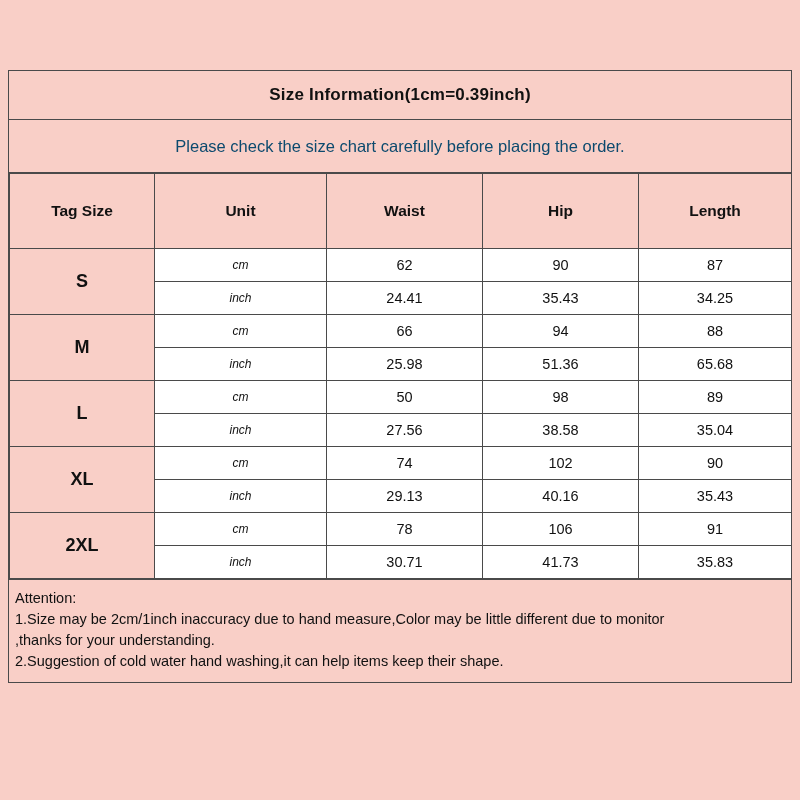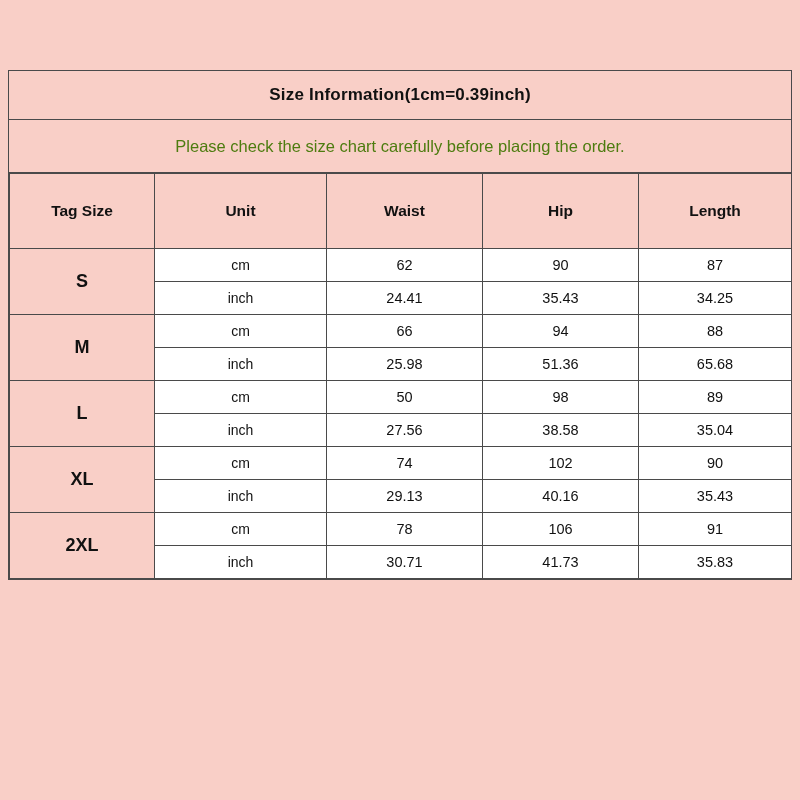--- a/index.html
+++ b/index.html
@@ -45,21 +45,21 @@
   .subtitle-row {
     height: 52px;
     border-bottom: 1px solid #4a4a4a;
     display: flex;
     align-items: center;
     justify-content: center;
     background: #f9cfc7;
   }
   .subtitle-row .subtitle-text {
     font-size: 16.5px;
-    color: #4d7c0f;
+    color: #0c4a6e;
   }
   table.size-table {
     width: 100%;
     border-collapse: collapse;
     table-layout: fixed;
   }
   table.size-table td, table.size-table th {
     border: 1px solid #4a4a4a;
     text-align: center;
     vertical-align: middle;
@@ -72,22 +72,23 @@
     font-weight: bold;
     background: #f9cfc7;
   }
   td.tag-cell {
     font-size: 18px;
     font-weight: bold;
     background: #f9cfc7;
     width: 145px;
   }
   td.unit-cell {
-    font-size: 14px;
+    font-size: 12px;
     background: #ffffff;
+    font-style: italic;
   }
   td.val-cell {
     font-size: 14.5px;
     background: #ffffff;
   }
   tbody tr {
     height: 33px;
   }
   .col-tag { width: 145px; }
   .col-unit { width: 172px; }
@@ -204,15 +205,21 @@
         </tr>
         <tr>
           <td class="unit-cell">inch</td>
           <td class="val-cell">30.71</td>
           <td class="val-cell">41.73</td>
           <td class="val-cell">35.83</td>
         </tr>
       </tbody>
     </table>
 
+    <div class="attention">
+      <p>Attention:</p>
+      <p>1.Size may be 2cm/1inch inaccuracy due to hand measure,Color may be little different due to monitor</p>
+      <p>,thanks for your understanding.</p>
+      <p>2.Suggestion of cold water hand washing,it can help items keep their shape.</p>
+    </div>
 
   </div>
 </div>
 
 </body></html>

